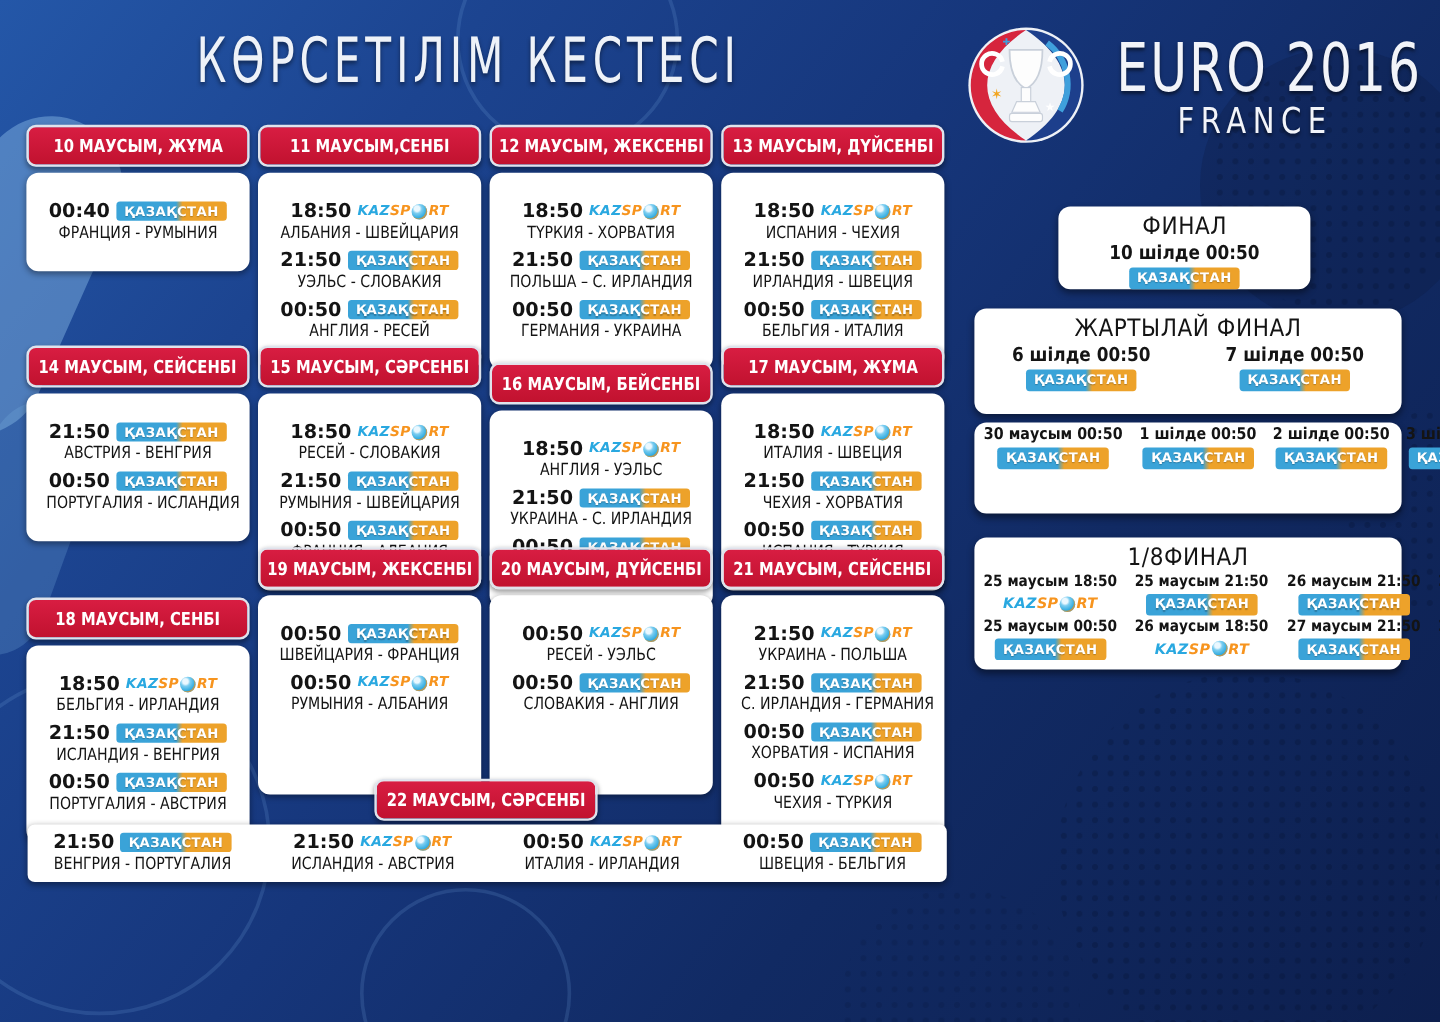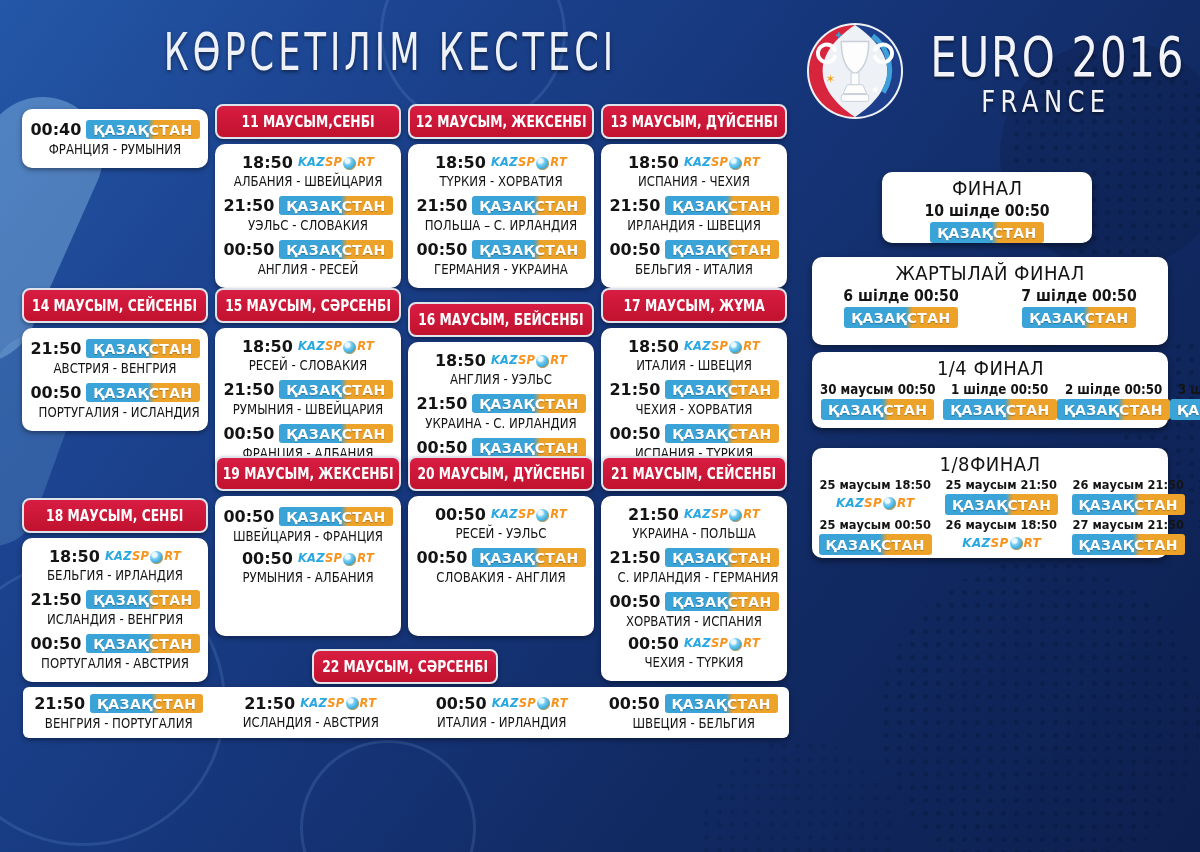--- a/index.html
+++ b/index.html
@@ -34,28 +34,28 @@
   
   .sched-card{position:absolute;width:186px;}
   .date-hdr{height:31px;border-radius:8px;border:2px solid #dfe3ec;
     background:linear-gradient(180deg,#d81d42 0%,#c1122f 100%);
     box-shadow:0 2px 4px rgba(0,0,0,.4);
     display:flex;align-items:center;justify-content:center;
     color:#fff;font-weight:bold;font-size:15px;}
   .date-hdr span{display:inline-block;white-space:nowrap;transform:scaleX(.82);}
   .card-body{margin-top:5px;background:#fff;border-radius:10px;
     box-shadow:0 2px 5px rgba(0,0,0,.4);
-    padding:11px 2px;display:flex;flex-direction:column;gap:7px;}
+    padding:24px 2px;display:flex;flex-direction:column;gap:7px;}
   .match{text-align:center;}
   .time-line{display:flex;align-items:center;justify-content:center;gap:5px;line-height:1;}
   .time{font-weight:bold;font-size:16px;color:#141414;}
   .teams{display:block;margin-top:2px;font-size:14px;color:#141414;white-space:nowrap;
     transform:scaleX(.84);transform-origin:50% 50%;}
   
-  .badge-kaz{display:inline-block;font-size:14px;font-weight:bold;color:#fff;
+  .badge-kaz{display:inline-block;font-size:11px;font-weight:bold;color:#fff;
     padding:2.5px 7px;border-radius:3px;letter-spacing:.4px;white-space:nowrap;
     background:linear-gradient(90deg,#3aa3d8 0%,#3aa3d8 54%,#eda22a 60%,#eda22a 100%);
     text-shadow:0 1px 1px rgba(0,0,0,.25);}
   .kazsport{display:inline-flex;align-items:center;font-weight:bold;font-size:11.5px;
     letter-spacing:.3px;white-space:nowrap;font-style:italic;}
   .kazsport .p1{color:#29a8e0;}
   .kazsport .p2{color:#f7941e;}
   .kazsport .p3{color:#f7941e;}
   .ball{width:13px;height:13px;border-radius:50%;margin:0 1px;
     background:radial-gradient(circle at 35% 30%,#eaf8ff 0 18%,#7ccdf0 32%,#2aa9e0 66%,#1b84c4 100%);
@@ -123,20 +123,23 @@
     <div class="euro-word">
       <span>EURO 2016</span>
     </div>
     <div class="euro-country">
       <span>FRANCE</span>
     </div>
   </div>
 
   <div id="cards-layer">
       <div class="sched-card" style="left: 22px; top: 104px;">
+        <div class="date-hdr">
+          <span>10 МАУСЫМ, ЖҰМА</span>
+        </div>
         <div class="card-body">
           <div class="match">
             <div class="time-line">
               <span class="time">00:40</span>
               <span class="badge-kaz">ҚАЗАҚСТАН</span>
             </div>
             <span class="teams">ФРАНЦИЯ - РУМЫНИЯ</span>
           </div>
         </div>
       </div>
@@ -545,21 +548,20 @@
         </div>
       </div>
       <div class="po-card po-semi" style="left: 812px; top: 257px; width: 356px; min-height: 88px;">
         <div class="po-title"><span>ЖАРТЫЛАЙ ФИНАЛ</span></div>
         <div class="po-row">
           <div class="po-slot"><span class="po-date">6 шілде 00:50</span><span class="badge-kaz">ҚАЗАҚСТАН</span></div>
           <div class="po-slot"><span class="po-date">7 шілде 00:50</span><span class="badge-kaz">ҚАЗАҚСТАН</span></div>
         </div>
       </div>
       <div class="po-card po-quarter" style="left: 812px; top: 352px; width: 356px; min-height: 76px;">
-        <div class="po-title"><span>1/4 ФИНАЛ</span></div>
         <div class="po-row">
           <div class="po-slot"><span class="po-date">30 маусым 00:50</span><span class="badge-kaz">ҚАЗАҚСТАН</span></div>
           <div class="po-slot"><span class="po-date">1 шілде 00:50</span><span class="badge-kaz">ҚАЗАҚСТАН</span></div>
           <div class="po-slot"><span class="po-date">2 шілде 00:50</span><span class="badge-kaz">ҚАЗАҚСТАН</span></div>
           <div class="po-slot"><span class="po-date">3 шілде 00:50</span><span class="badge-kaz">ҚАЗАҚСТАН</span></div>
         </div>
       </div>
       <div class="po-card po-r16" style="left: 812px; top: 448px; width: 356px; min-height: 110px;">
         <div class="po-title"><span>1/8ФИНАЛ</span></div>
         <div class="po-row">

